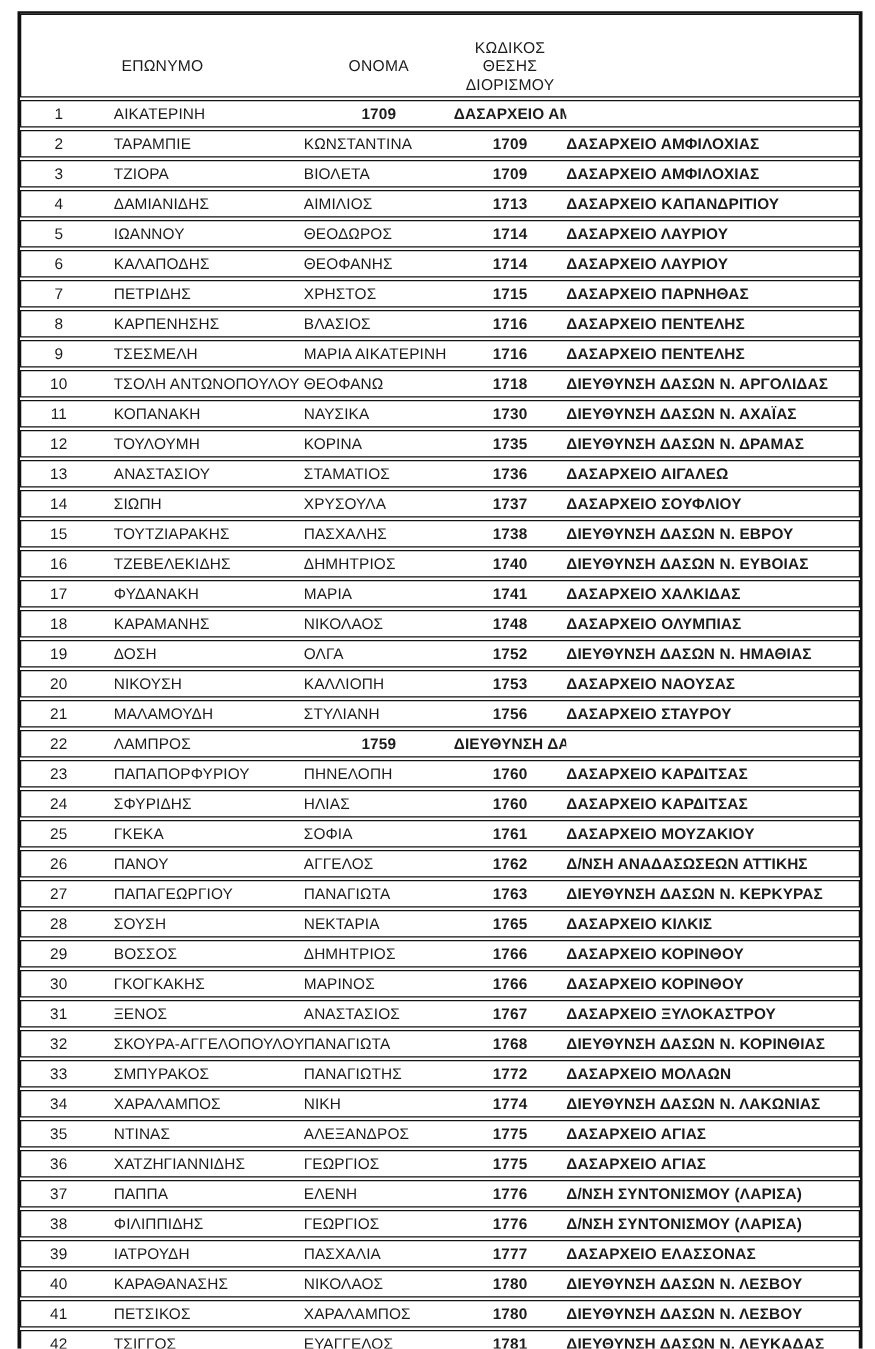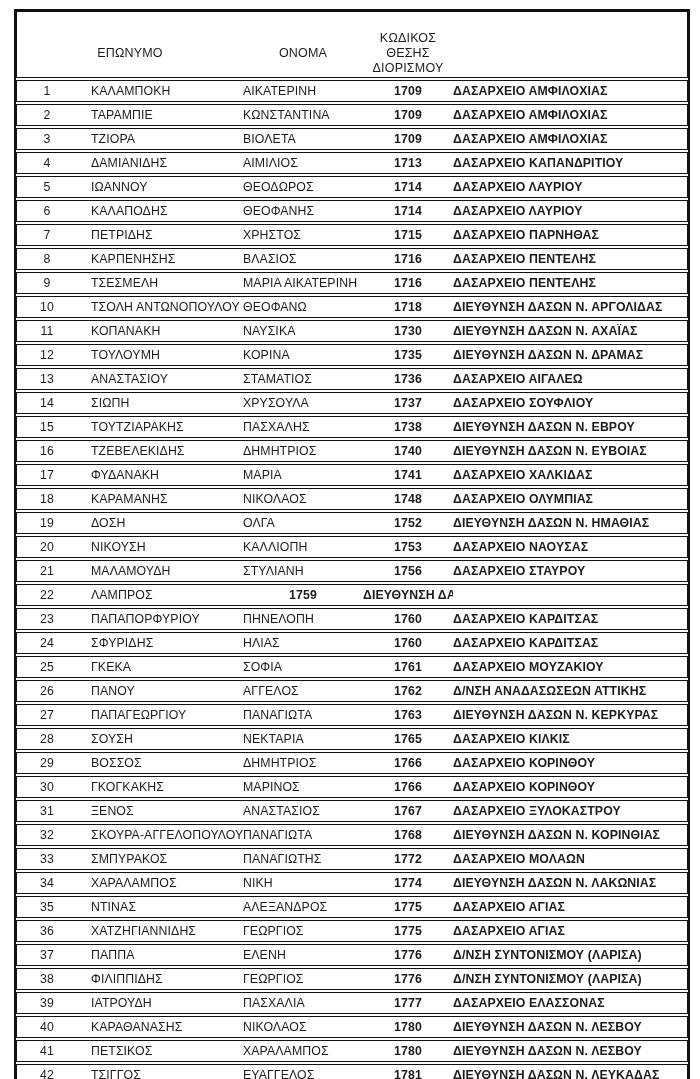--- a/index.html
+++ b/index.html
@@ -90,21 +90,20 @@
       <div class="hc">ΕΠΩΝΥΜΟ</div>
       <div class="hc">ΟΝΟΜΑ</div>
       <div class="hc pre">ΚΩΔΙΚΟΣ
 ΘΕΣΗΣ
 ΔΙΟΡΙΣΜΟΥ</div>
       <div class="hc"></div>
     </div>
     <div class="tbody">
   <div class="row">
     <div class="cell c-num">1</div>
-    <div class="cell c-surname">ΚΑΛΑΜΠΟΚΗ</div>
     <div class="cell c-name">ΑΙΚΑΤΕΡΙΝΗ</div>
     <div class="cell c-code">1709</div>
     <div class="cell c-office">ΔΑΣΑΡΧΕΙΟ ΑΜΦΙΛΟΧΙΑΣ</div>
   </div>
 
   <div class="row">
     <div class="cell c-num">2</div>
     <div class="cell c-surname">ΤΑΡΑΜΠΙΕ</div>
     <div class="cell c-name">ΚΩΝΣΤΑΝΤΙΝΑ</div>
     <div class="cell c-code">1709</div>

